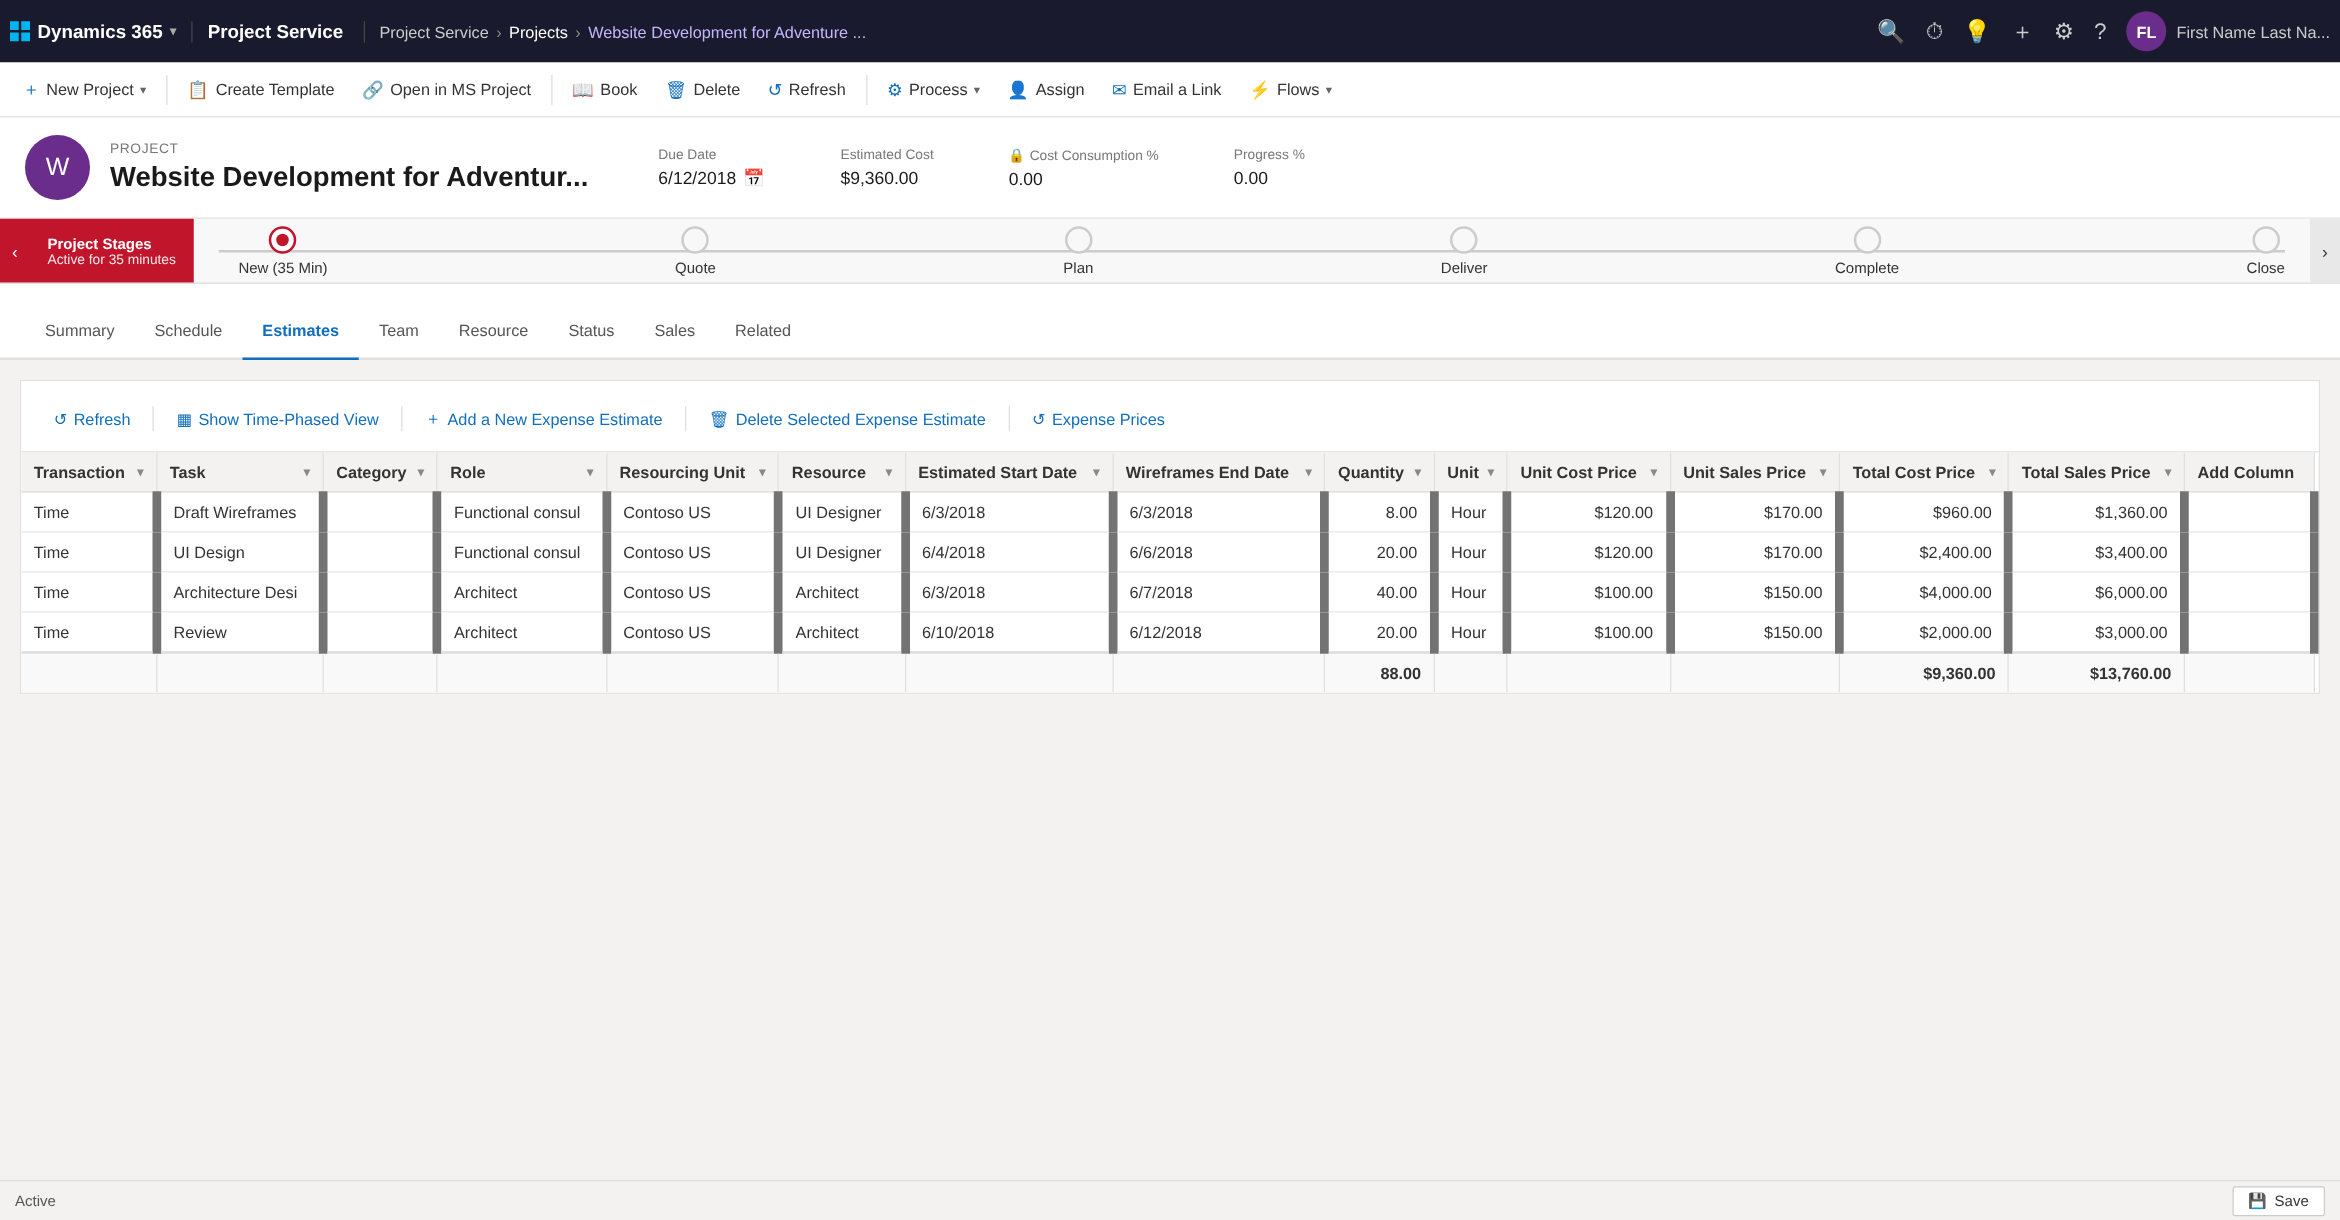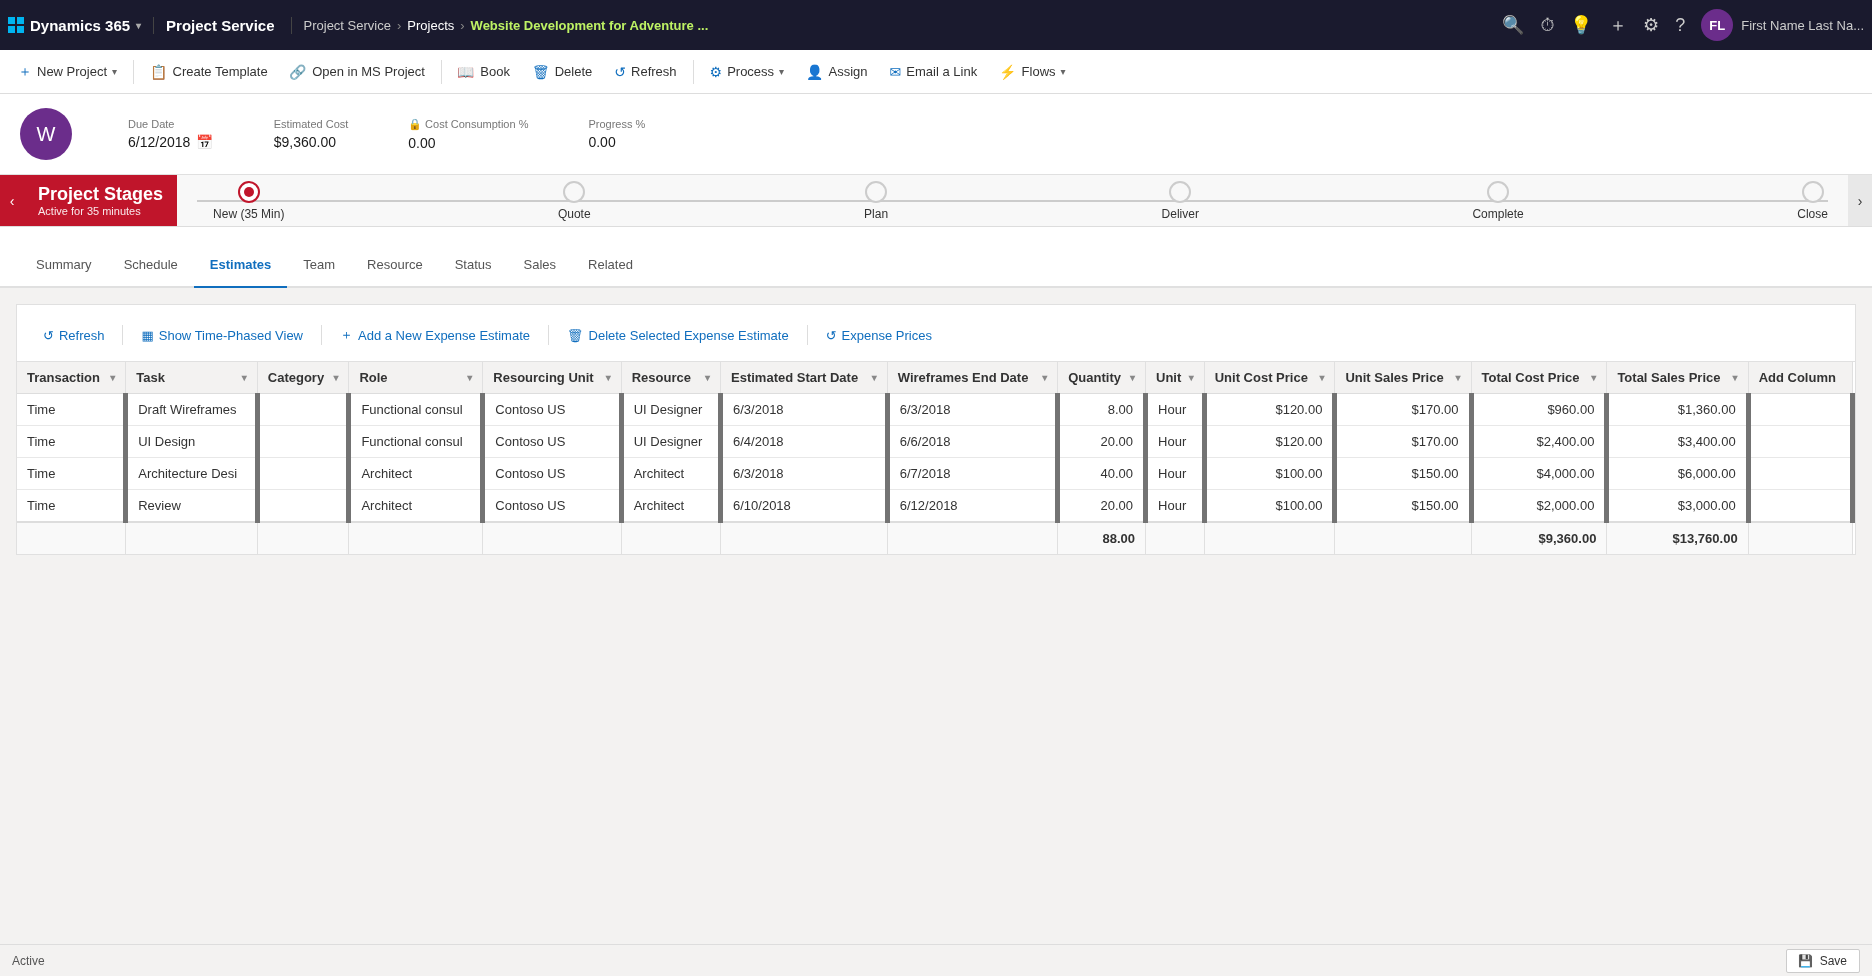--- a/index.html
+++ b/index.html
@@ -134,21 +134,21 @@
       background: #c0152b;
       color: #fff;
       padding: 0 14px;
       height: 100%;
       display: flex;
       flex-direction: column;
       justify-content: center;
       font-size: 12px;
       min-width: 120px;
     }
-    .stage-label-box .stage-name { font-weight: 700; font-size: 18px; }
+    .stage-label-box .stage-name { font-weight: 700; font-size: 12px; }
     .stage-label-box .stage-time { font-size: 11px; opacity: 0.9; }
     .stage-nav-left, .stage-nav-right {
       background: #c0152b;
       color: #fff;
       width: 24px;
       height: 100%;
       display: flex;
       align-items: center;
       justify-content: center;
       cursor: pointer;
@@ -288,21 +288,21 @@
       align-items: center;
       justify-content: space-between;
       gap: 4px;
     }
     thead th .sort-icon { font-size: 10px; color: #888; }
     tbody tr {
       border-bottom: 1px solid #e8e8e8;
     }
     tbody td {
       padding: 8px 10px;
-      border-right: 5px solid #737373;
+      border-right: 7px solid #737373;
       white-space: nowrap;
     }
     .td-right { text-align: right; }
     tfoot tr {
       background: #f9f9f9;
       border-top: 2px solid #ddd;
     }
     tfoot td {
       padding: 8px 10px;
       border-right: 1px solid #e0e0e0;
@@ -363,21 +363,21 @@
     </span>
     <span>Dynamics 365</span>
     <span class="chevron">▾</span>
   </div>
   <div class="top-nav-app">Project Service</div>
   <div class="breadcrumb">
     <span style="color:#ccc;cursor:pointer;">Project Service</span>
     <span class="sep">›</span>
     <span style="color:#ffffff;cursor:pointer;">Projects</span>
     <span class="sep">›</span>
-    <span style="color:#bef264;font-weight:bold;">Website Development for Adventure ...</span>
+    <span style="color:#c4b5fd;">Website Development for Adventure ...</span>
   </div>
   <div class="top-nav-icons">
     <span>🔍</span>
     <span>⏱</span>
     <span>💡</span>
     <span>＋</span>
     <span>⚙</span>
     <span>?</span>
   </div>
   <div class="top-nav-user">FL</div>
@@ -428,20 +428,24 @@
   </button>
   <button class="cmd-btn">
     <span class="icon">⚡</span>
     <span>Flows</span>
     <span class="chevron">▾</span>
   </button>
 </div>
 
 <div class="project-header" style="background:#fff; padding: 14px 20px; display:flex; align-items:center; gap:16px; border-bottom:1px solid #e0e0e0;">
   <div class="project-icon">W</div>
+  <div style="display:flex; flex-direction:column; gap:2px;">
+    <div class="project-label">PROJECT</div>
+    <div class="project-title">Website Development for Adventur...</div>
+  </div>
   <div style="display:flex; gap:60px; margin-left:40px; align-items:flex-start;">
     <div class="meta-item">
       <div class="meta-label">Due Date</div>
       <div class="meta-value">
         <span>6/12/2018</span>
         <span style="color:#666;">📅</span>
       </div>
     </div>
     <div class="meta-item">
       <div class="meta-label">Estimated Cost</div>

